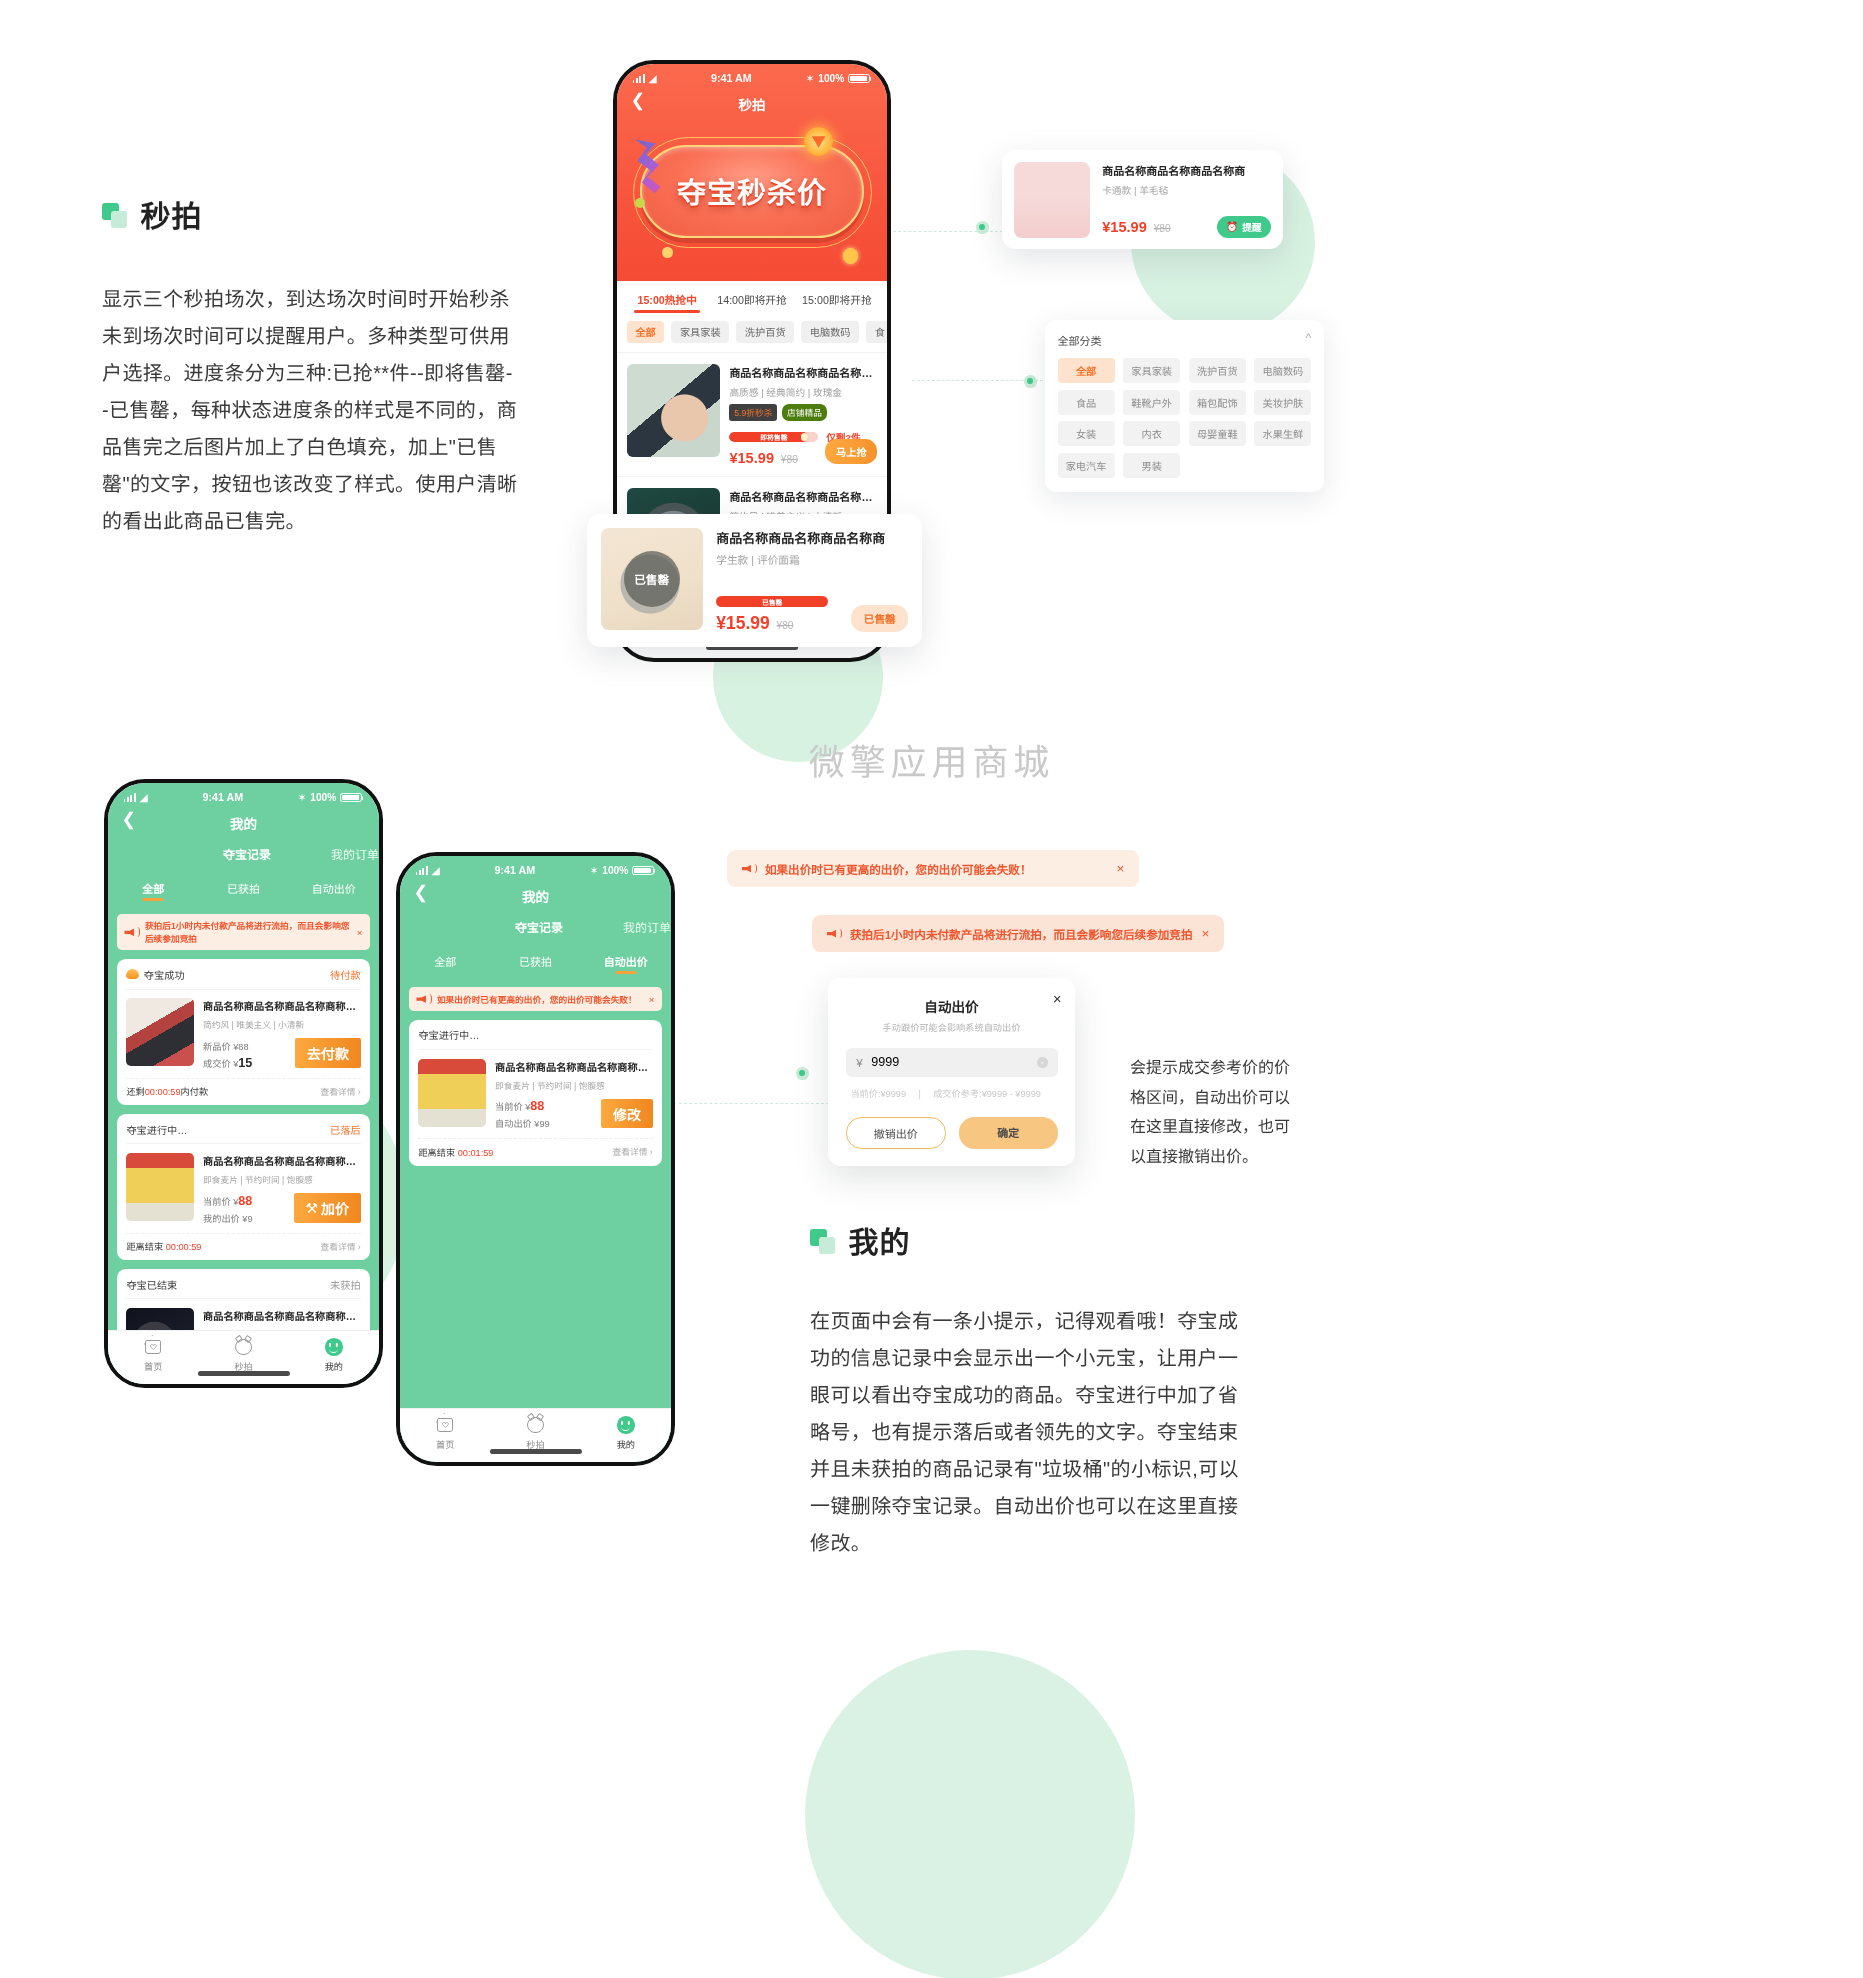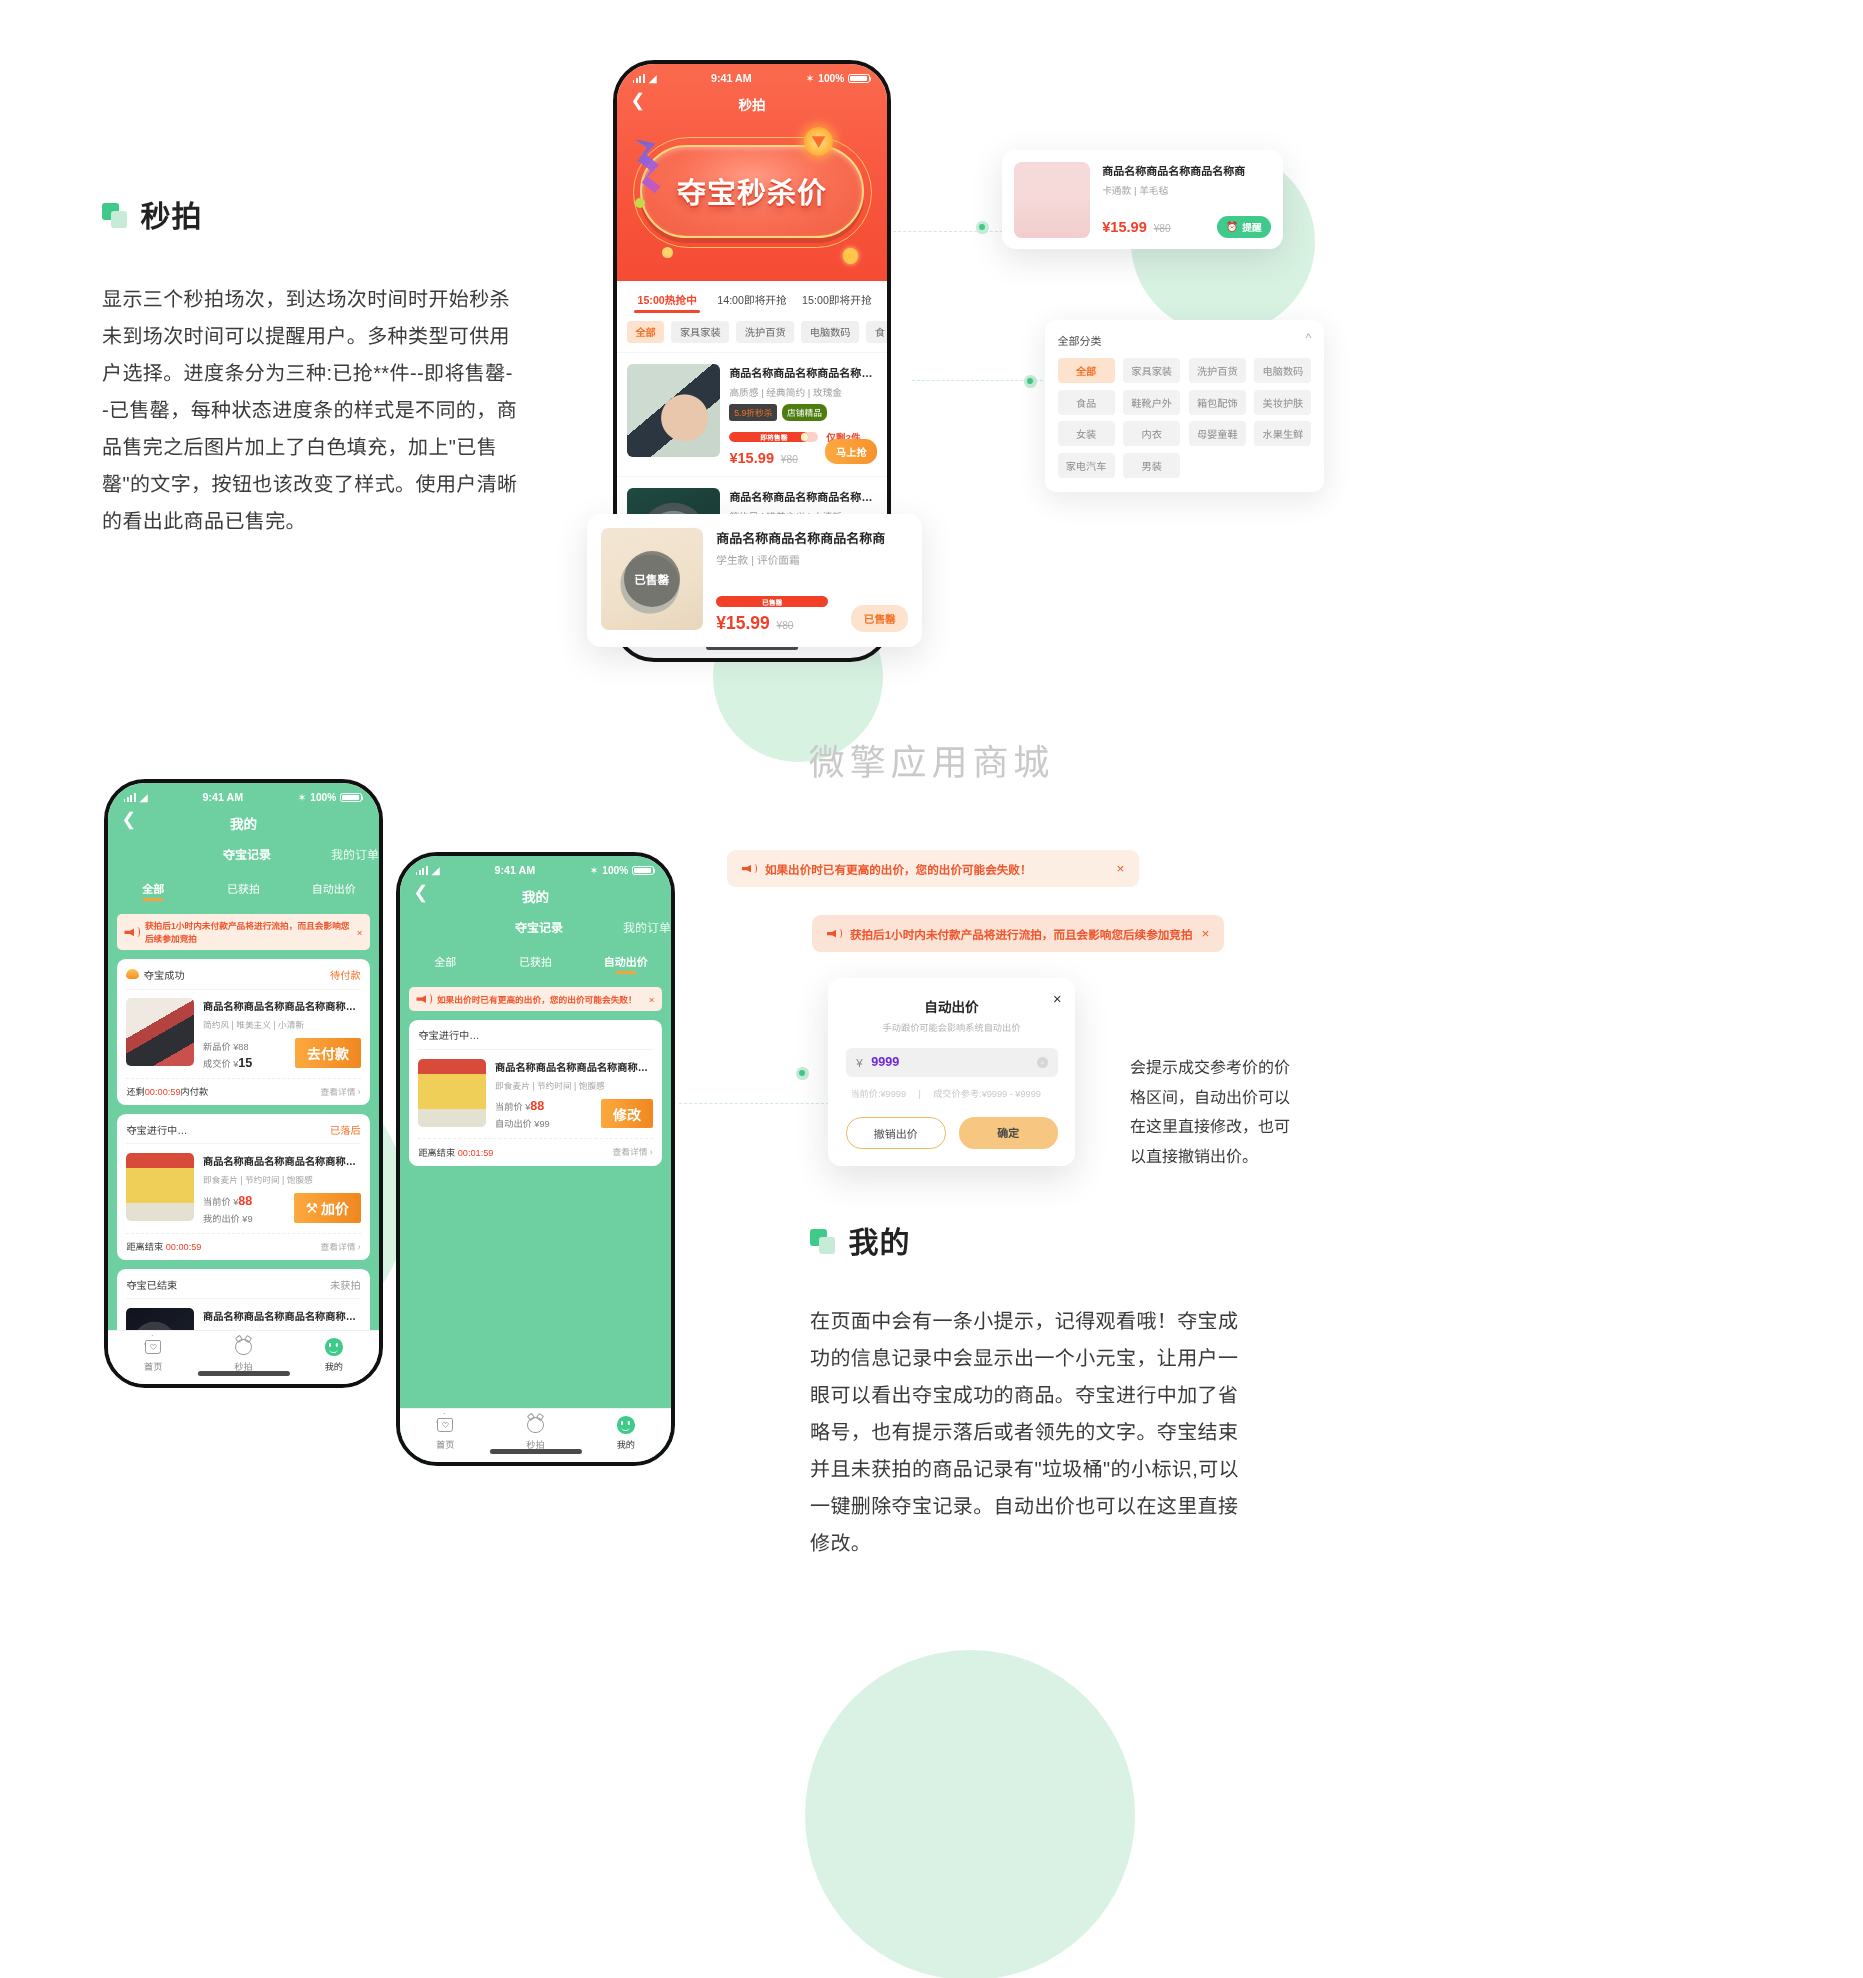--- a/index.html
+++ b/index.html
@@ -282,21 +282,21 @@
     border-radius:12.6px; box-shadow:0 11.6px 35px rgba(40,50,60,.14); padding:17.5px 17.5px 17.5px; z-index:7;
   }
   .dlg-close { position:absolute; right:13.6px; top:13.6px; font-size:14.6px; color:#333; line-height:1; }
   .dlg-title { text-align:center; font-size:13.6px; font-weight:700; color:#262626; }
   .dlg-sub { text-align:center; font-size:9.2px; color:#b2b2b2; margin-top:4.9px; }
   .dlg-input {
     margin-top:13.6px; background:#f0f0f0; border-radius:5.8px; height:29px;
     display:flex; align-items:center; padding:0 10.7px; gap:8.7px; position:relative;
   }
   .dlg-yen { font-size:11.6px; color:#888; }
-  .dlg-val { font-size:12.6px; font-weight:700; color:#6d28d9; }
+  .dlg-val { font-size:12.6px; font-weight:400; color:#000000; }
   .dlg-clear {
     position:absolute; right:9.7px; width:10.7px; height:10.7px; border-radius:50%; background:#d6d6d6;
     color:#f0f0f0; font-size:7.8px; display:flex; align-items:center; justify-content:center;
   }
   .dlg-meta { font-size:9.2px; color:#5d5d5d; margin-top:8.7px; }
   .dlg-meta span { color:#c9c9c9; margin:0 4.9px; }
   .dlg-actions { display:flex; gap:12.6px; margin-top:17.5px; }
   .dlg-btn { flex:1; text-align:center; font-size:11px; border-radius:15.5px; padding:6.8px 0; }
   .dlg-btn.outline { border:1.3px solid #f3b85e; color:#4a4a4a; }
   .dlg-btn.fill { background:#f7c680; color:#4a4a4a; font-weight:700; }

